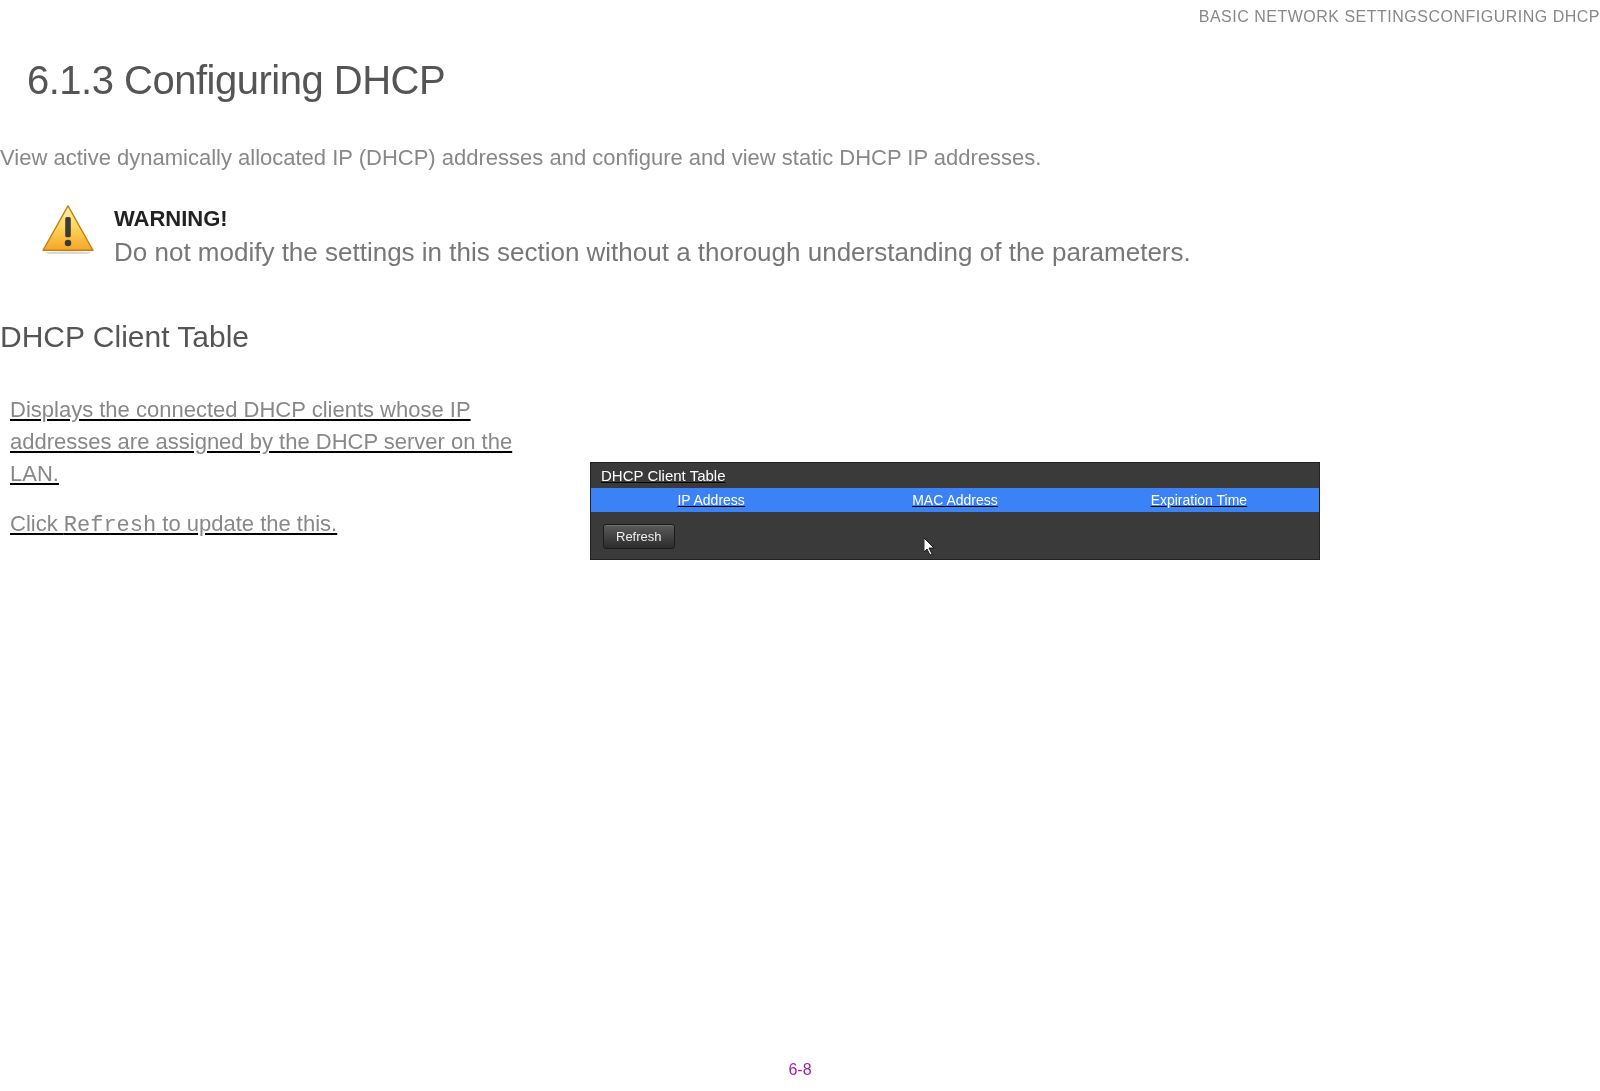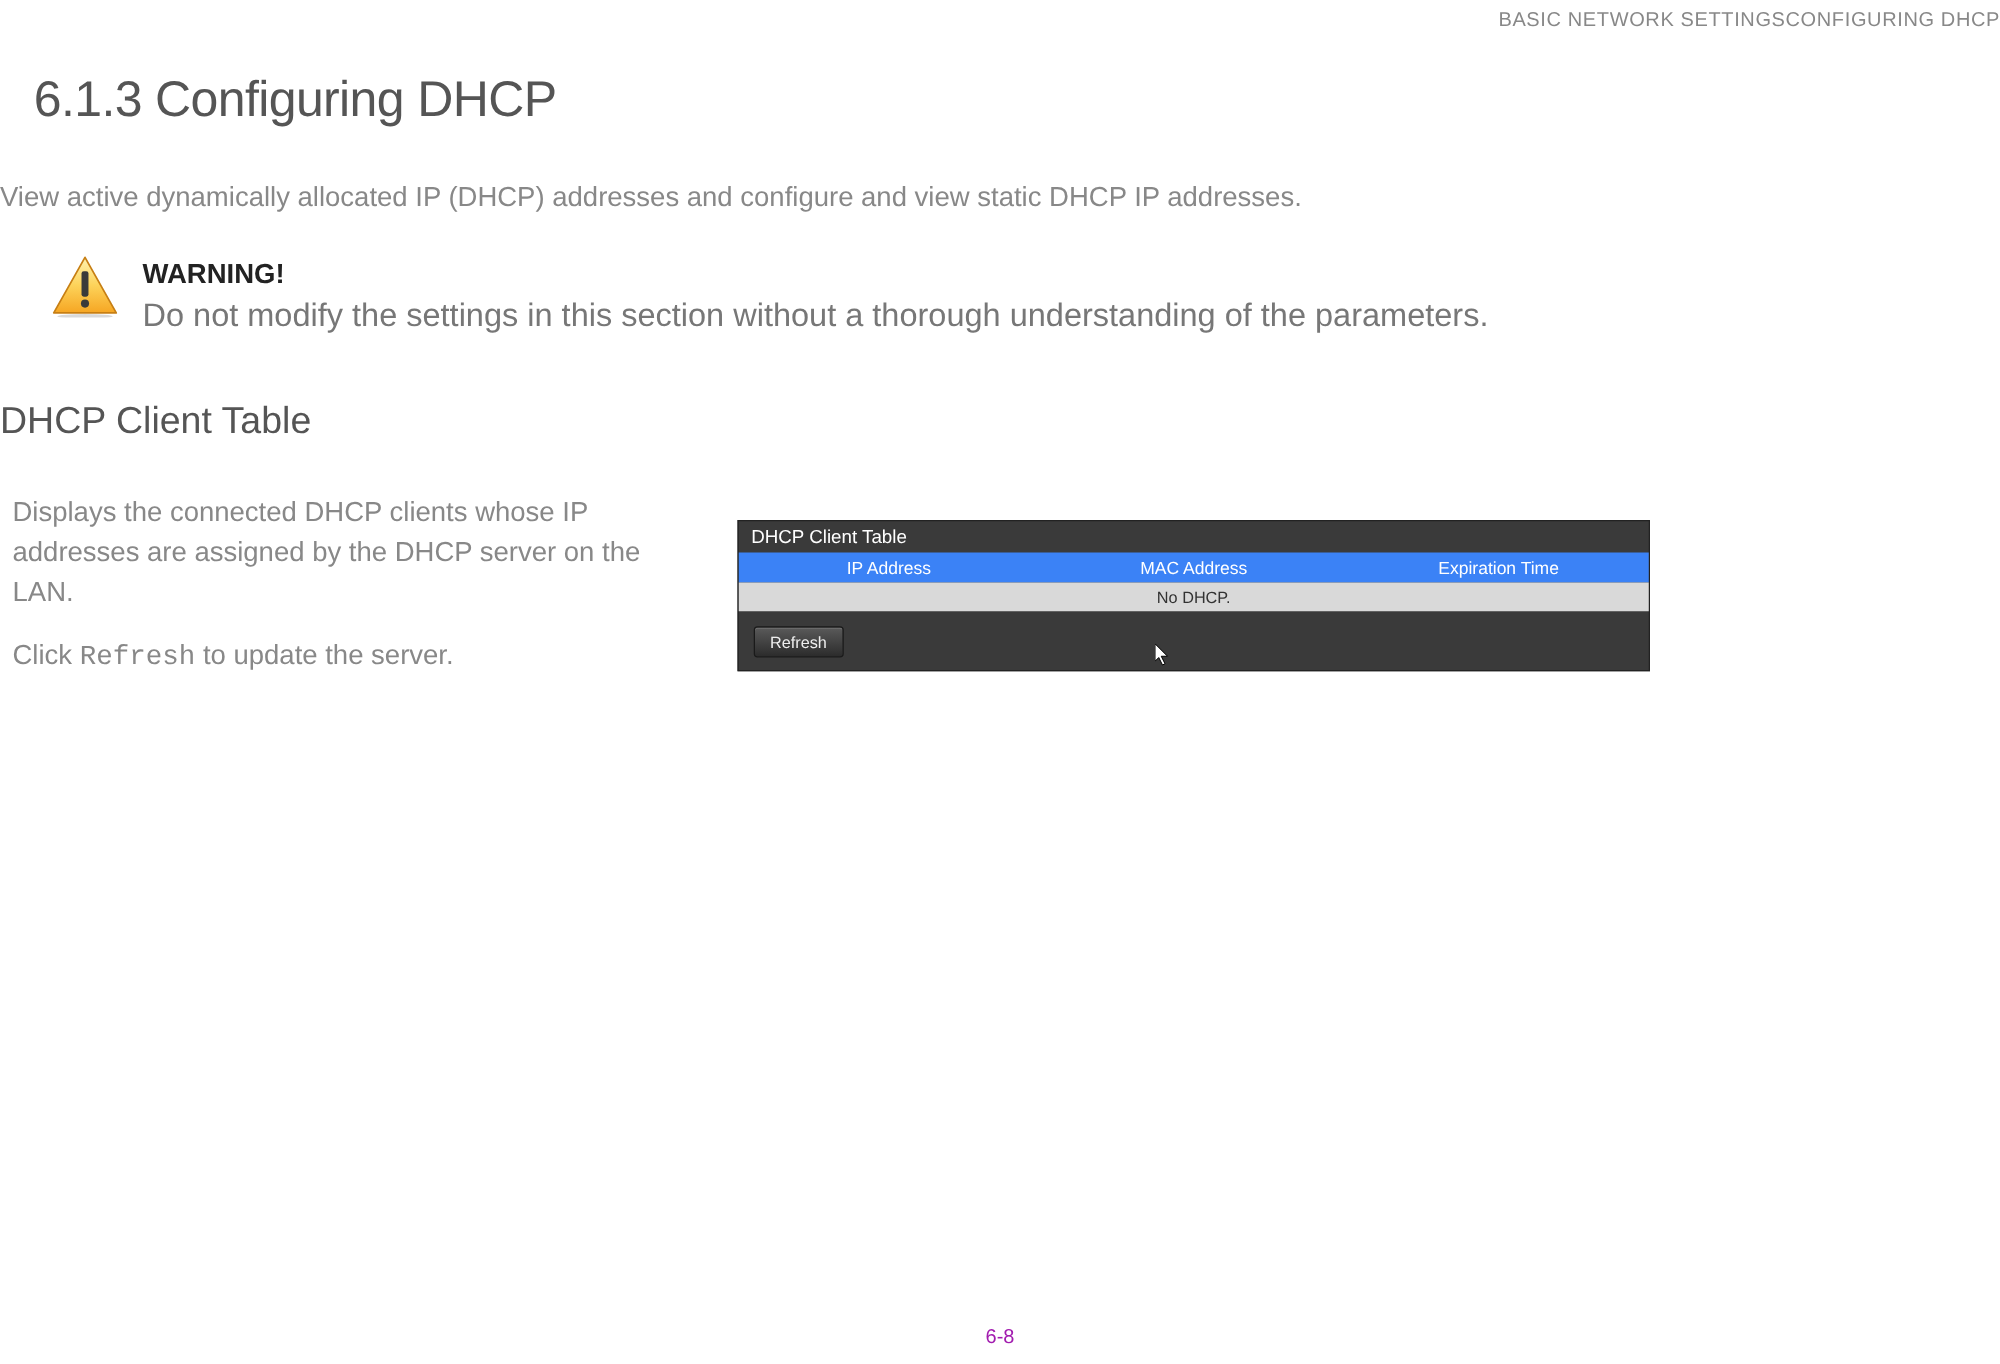--- a/index.html
+++ b/index.html
@@ -69,21 +69,22 @@
     }
     .subhead {
       font-size: 30px;
       color: #555;
       font-weight: 400;
       margin-bottom: 40px;
     }
     .two-col {
       display: flex;
       gap: 30px;
-      align-items: center;
+      align-items: flex-end;
+      text-decoration: underline;
     }
     .col-left {
       width: 560px;
       padding-left: 10px;
     }
     .col-left p {
       font-size: 22px;
       color: #888;
       line-height: 1.45;
       margin-bottom: 18px;
@@ -189,32 +190,31 @@
     <div class="warning-desc">Do not modify the settings in this section without a thorough understanding of the parameters.</div>
   </div>
 </div>
 
 <h2 class="subhead">DHCP Client Table</h2>
 
 <div class="two-col">
   <div class="col-left">
     <p>Displays the connected DHCP clients whose IP addresses are assigned by the DHCP server on the LAN.</p>
     <p>
-      <span>Click </span><span class="mono">Refresh</span><span> to update the server.</span>
+      <span>Click </span><span class="mono">Refresh</span><span> to update the this.</span>
     </p>
   </div>
   <div class="col-right">
     <div class="dhcp-panel">
       <div class="dhcp-title">DHCP Client Table</div>
       <div class="dhcp-header-row">
         <div class="hcol1">IP Address</div>
         <div class="hcol2">MAC Address</div>
         <div class="hcol3">Expiration Time</div>
       </div>
-      <div class="dhcp-empty-row">No DHCP.</div>
       <div class="refresh-wrap">
         <button class="refresh-btn">Refresh</button>
       </div>
       <svg class="cursor-arrow" viewBox="0 0 12 18">
         <polygon points="0,0 0,14 3,11 6,17 8,16 5,10 10,10" fill="#fff" stroke="#000" stroke-width="0.8"></polygon>
       </svg>
     </div>
   </div>
 </div>
 

